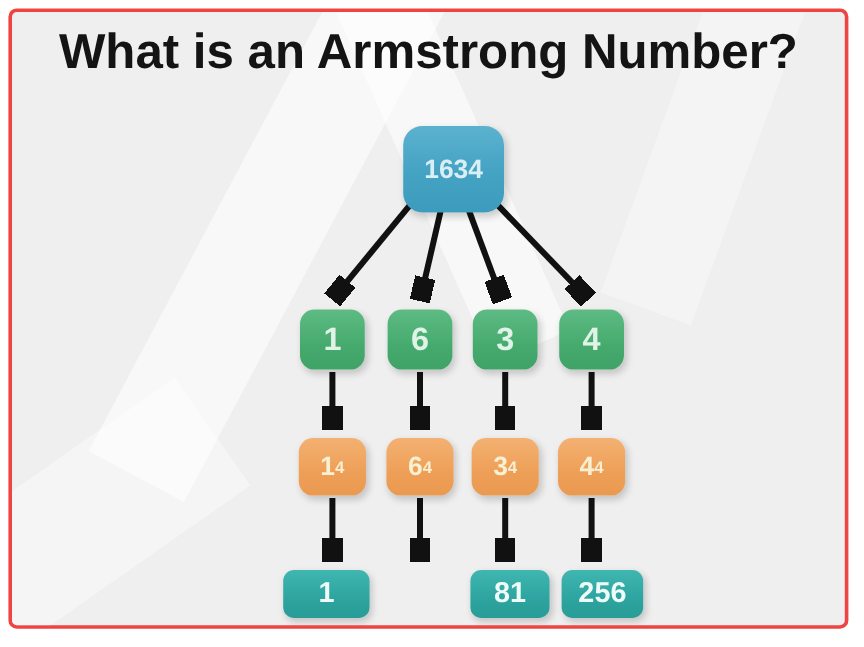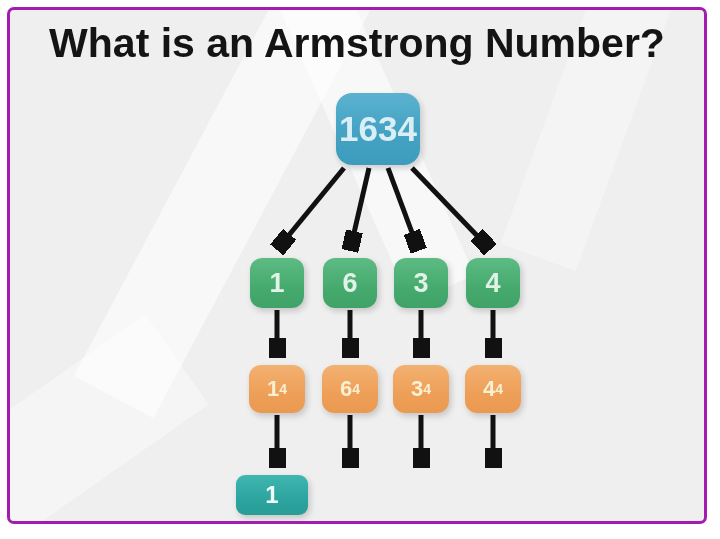--- a/index.html
+++ b/index.html
@@ -16,21 +16,21 @@
     width: 720px;
     height: 539px;
   }
   .slide-frame {
     position: absolute;
     left: 7px;
     top: 7px;
     width: 700px;
     height: 517px;
     box-sizing: border-box;
-    border: 3px solid #a21caf;
+    border: 3px solid #ef4444;
     border-radius: 7px;
     background: #efefef;
     overflow: hidden;
   }
   
   .wm {
     position: absolute;
     background: rgba(255,255,255,0.55);
     pointer-events: none;
   }
@@ -53,26 +53,26 @@
 
   .node {
     position: absolute;
     display: flex;
     align-items: center;
     justify-content: center;
     font-weight: bold;
     box-shadow: 2px 3px 6px rgba(0,0,0,0.18);
   }
   .node-root {
-    left: 326px; top: 83px;
+    left: 326px; top: 95px;
     width: 84px; height: 72px;
     border-radius: 16px;
     background: linear-gradient(180deg, #5bb2cf 0%, #44a2c3 55%, #3d9bbd 100%);
     color: #d9eef5;
-    font-size: 35px;
+    font-size: 22px;
     text-align: center;
   }
   .node-digit {
     top: 248px;
     width: 54px; height: 50px;
     border-radius: 12px;
     background: linear-gradient(180deg, #5dbb83 0%, #46aa6e 60%, #3fa367 100%);
     color: #e0f3e7;
     font-size: 27px;
   }
@@ -177,14 +177,16 @@
     <div class="node node-power col3">
         <span>3</span>
         <sup>4</sup>
       </div>
     <div class="node node-power col4">
         <span>4</span>
         <sup>4</sup>
       </div>
 
     <div class="node node-result col1">1</div>
+    <div class="node node-result col3">81</div>
+    <div class="node node-result col4">256</div>
   </div>
 </div>
 
 </body></html>

